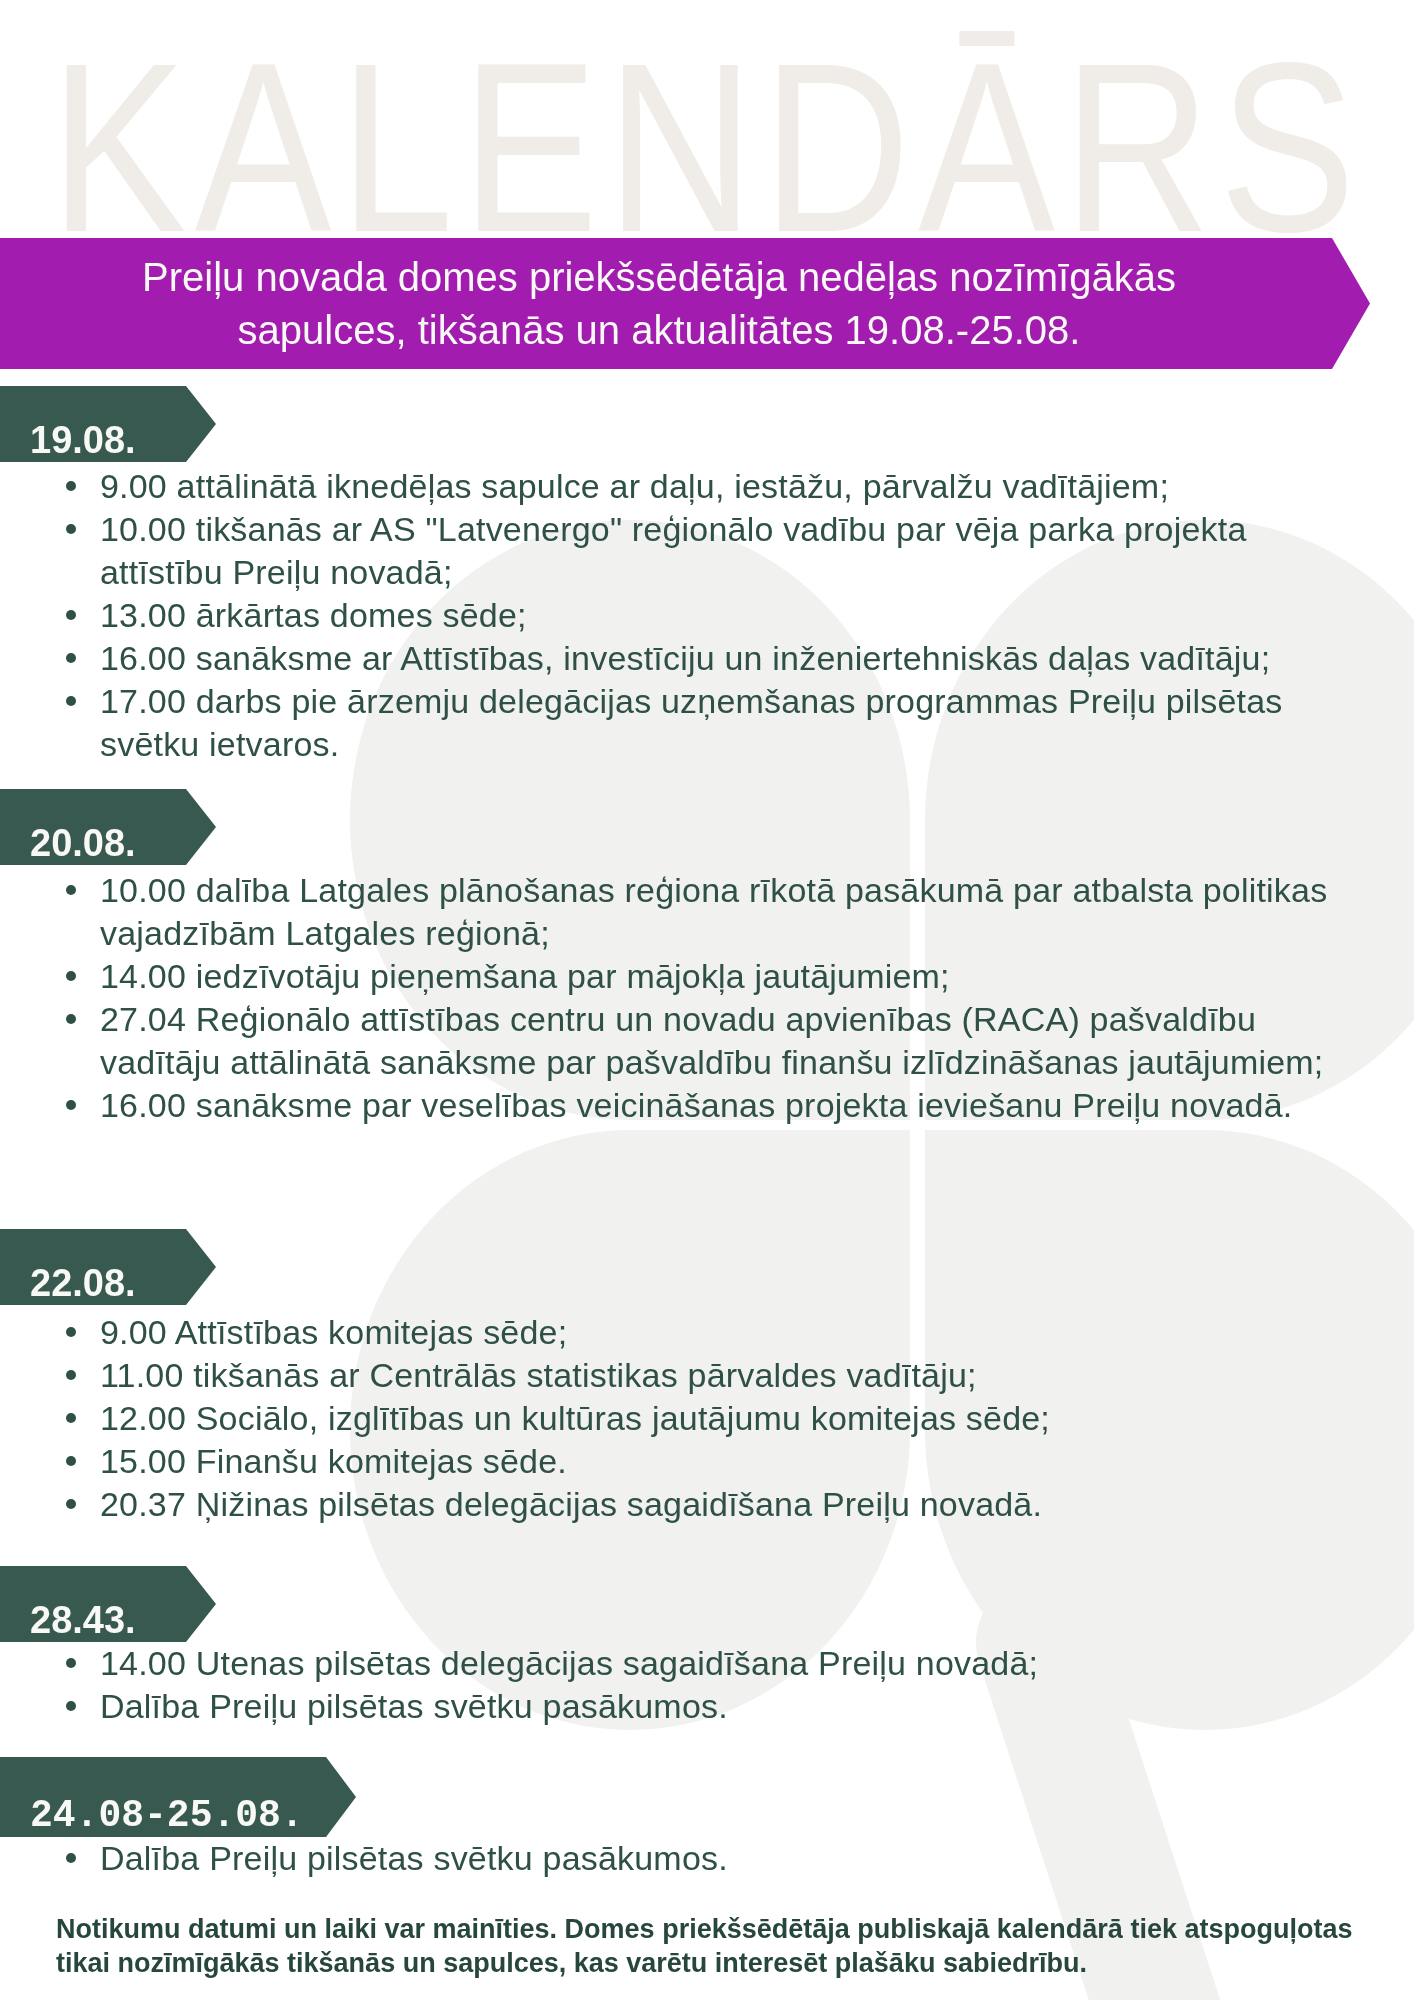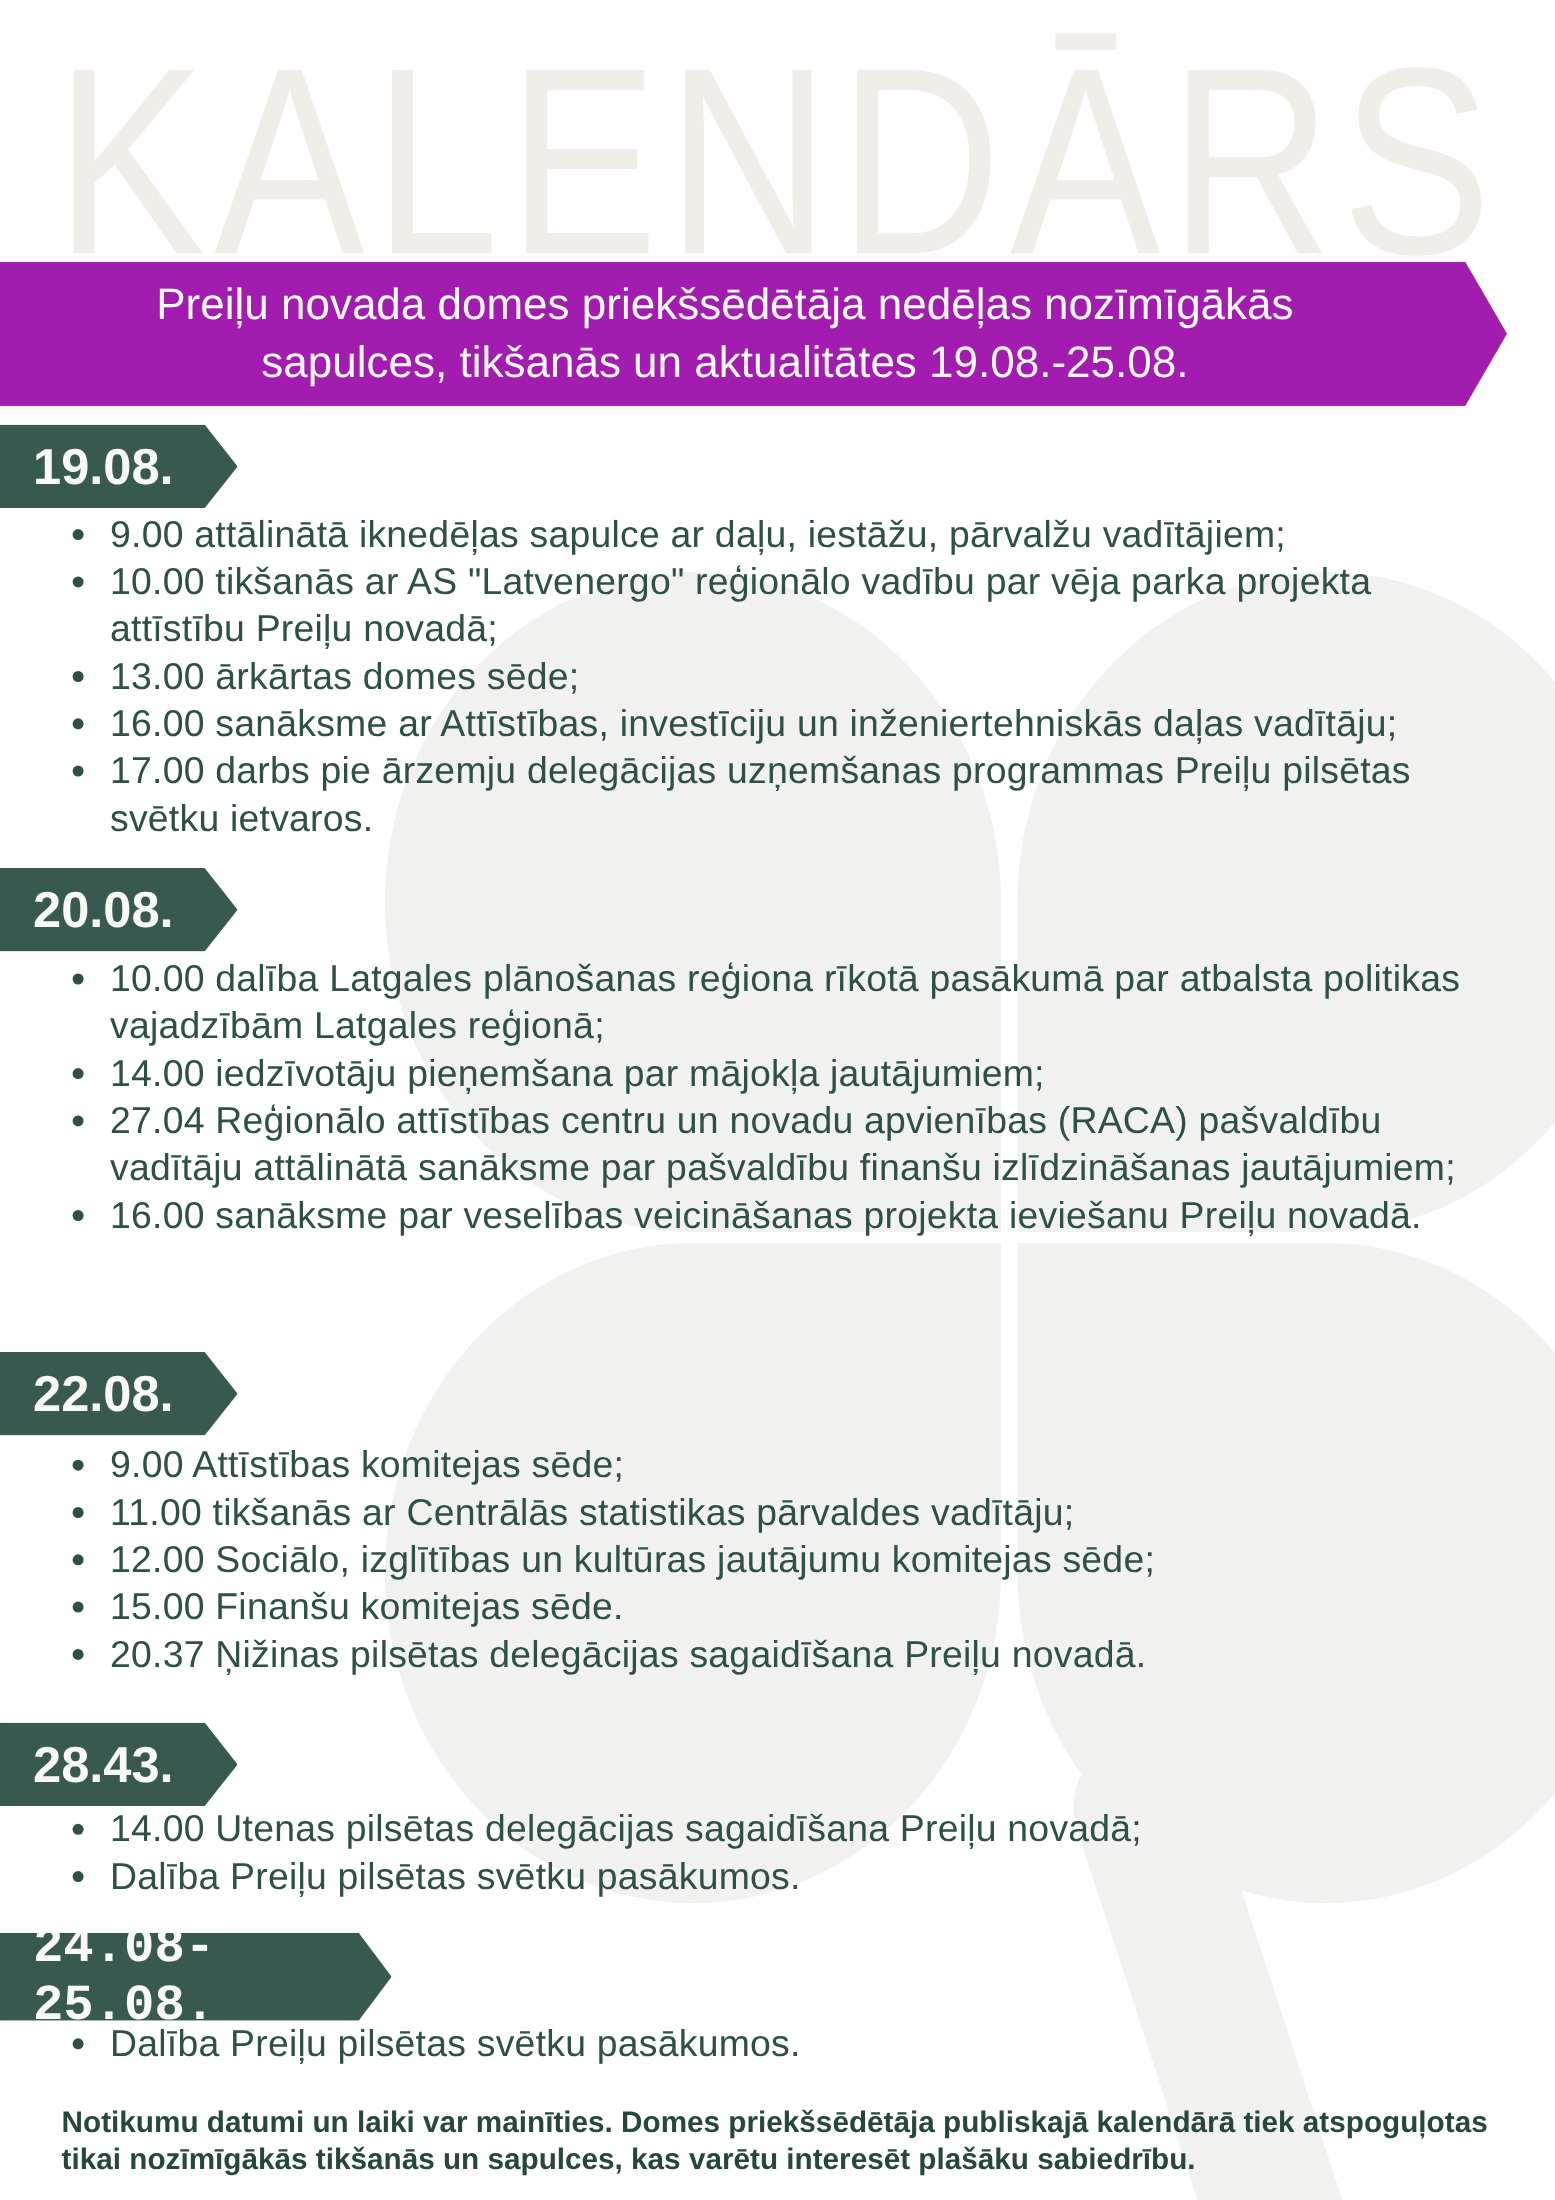--- a/index.html
+++ b/index.html
@@ -68,25 +68,25 @@
 
   
   .date-banner {
     position: absolute;
     left: 0;
     height: 76px;
     width: 216px;
     background: #38594f;
     clip-path: polygon(0 0, 186px 0, 100% 50%, 186px 100%, 0 100%);
     display: flex;
-    align-items: center;
+    align-items: flex-end;
     padding-left: 30px;
     box-sizing: border-box;
     color: #f8f8f5;
-    font-size: 46px;
+    font-size: 38px;
     font-weight: 700;
     z-index: 2;
     filter: drop-shadow(0 3px 2px rgba(100,108,104,0.28));
   }
   .date-banner.d1 { top: 386px; }
   .date-banner.d2 { top: 789px; }
   .date-banner.d3 { top: 1229px; }
   .date-banner.d4 { top: 1566px; }
   .date-banner.d5 {
     top: 1757px;

